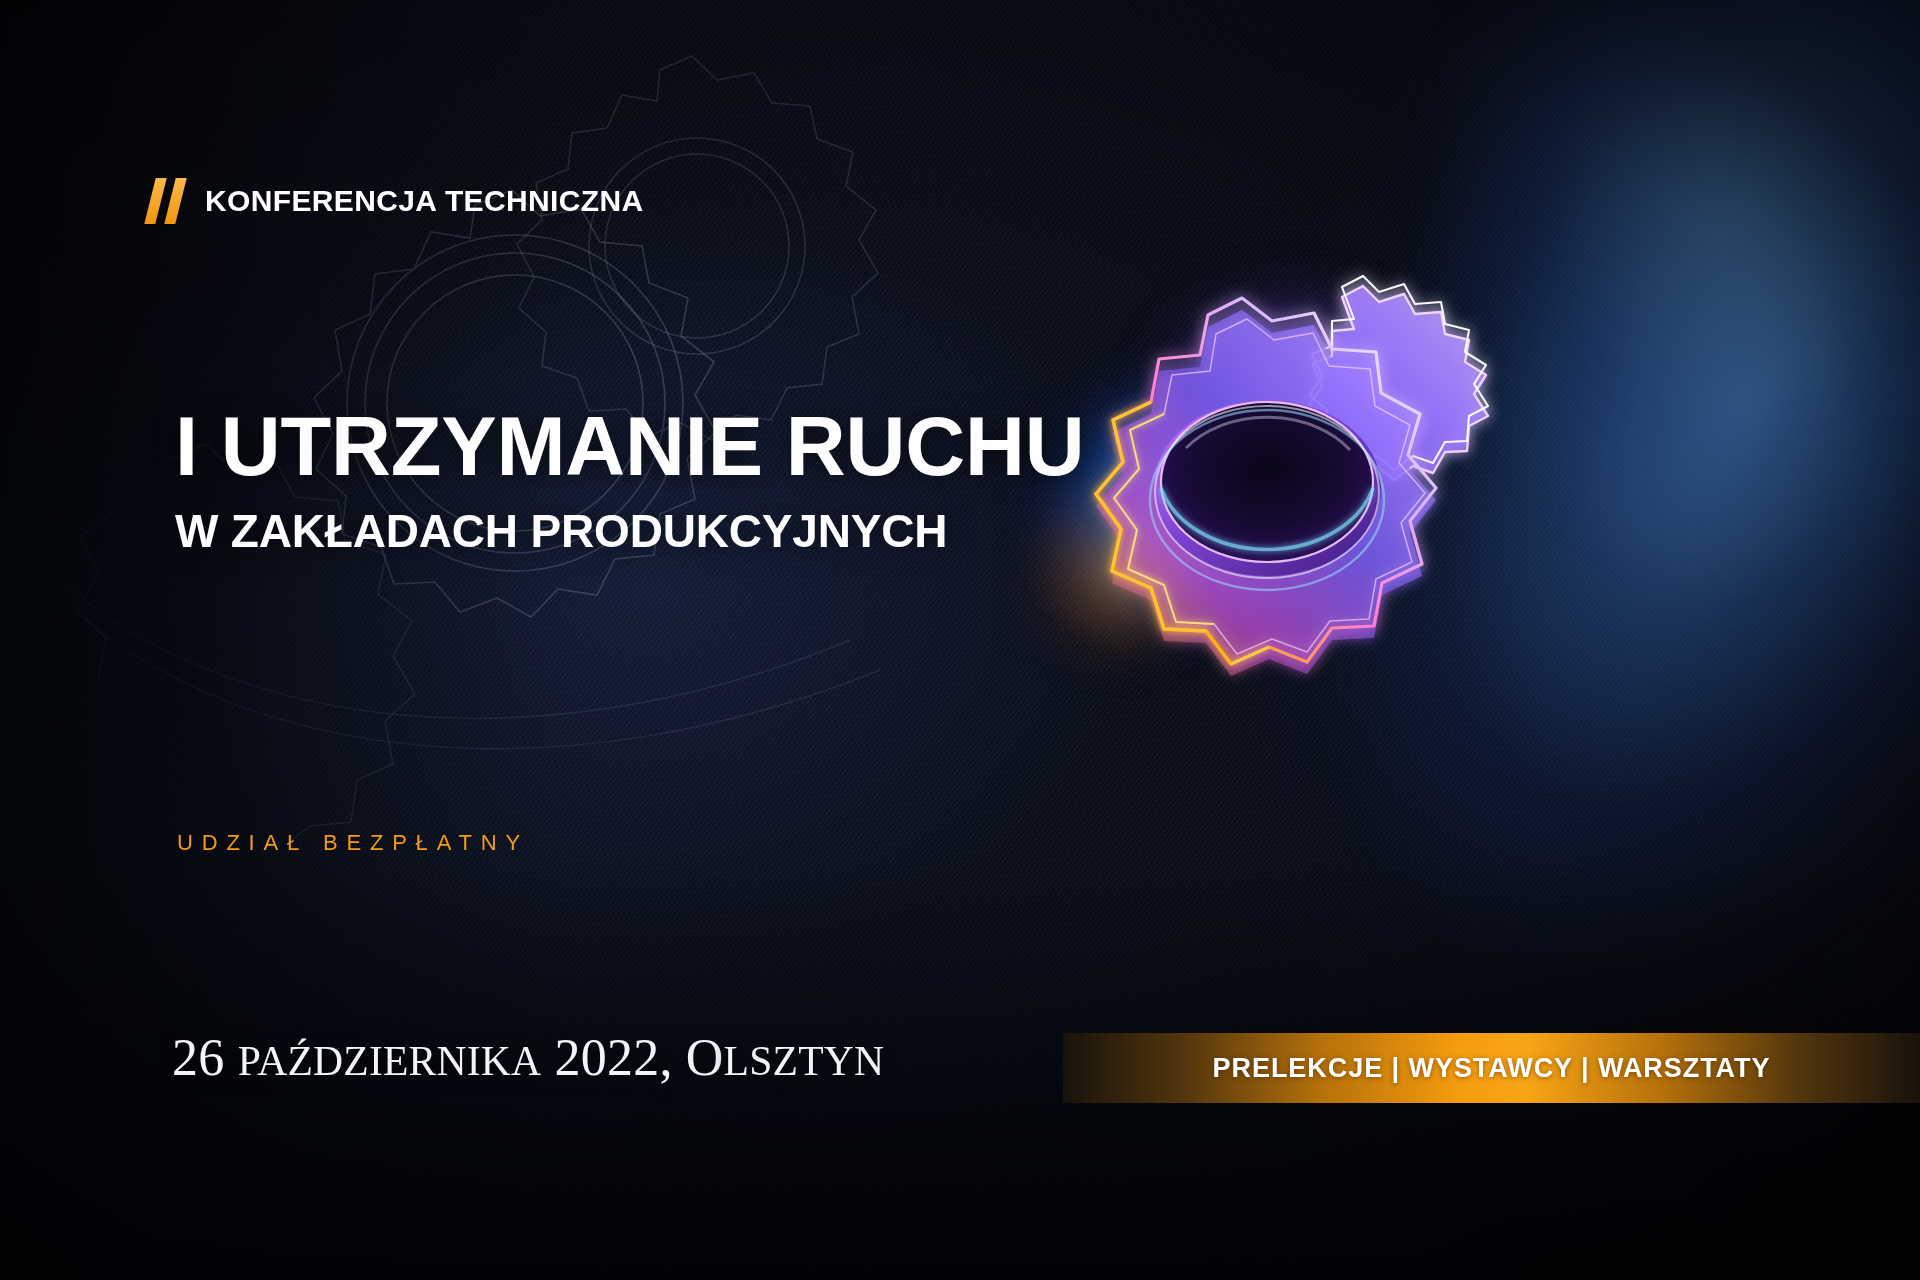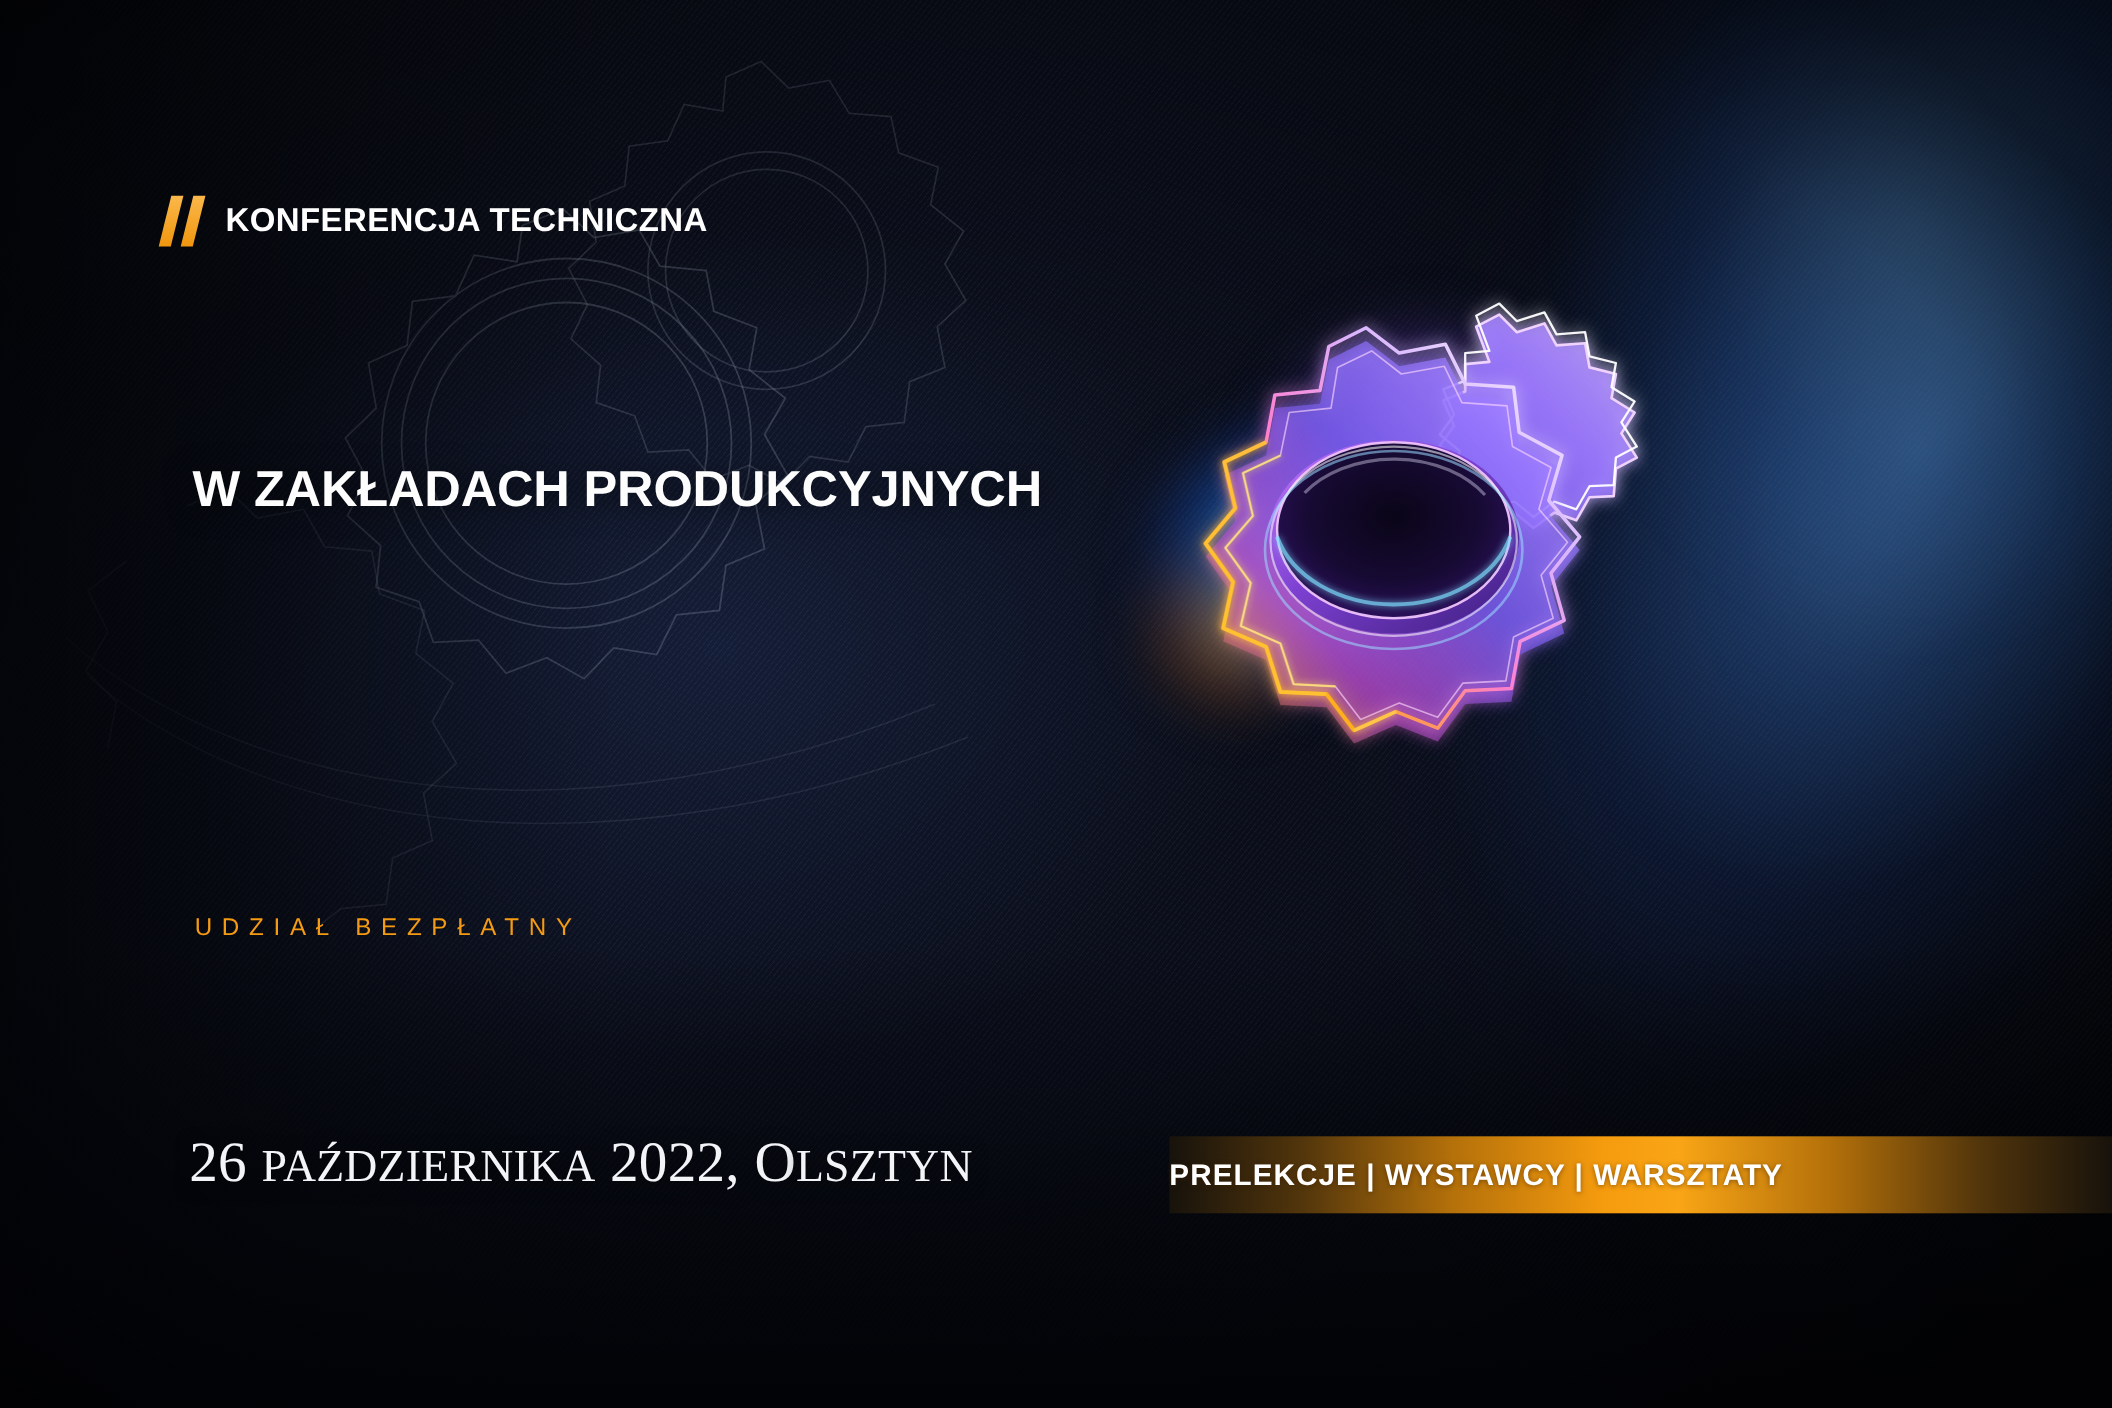--- a/index.html
+++ b/index.html
@@ -203,21 +203,21 @@
       rgba(24,19,12,0.96) 0%,
       rgba(86,56,12,0.95) 14%,
       rgba(186,116,10,0.97) 30%,
       #F59B0E 46%,
       #F9A516 54%,
       rgba(186,116,10,0.97) 70%,
       rgba(86,56,12,0.95) 86%,
       rgba(24,19,12,0.96) 100%);
     display: flex;
     align-items: center;
-    justify-content: flex-start;
+    justify-content: center;
   }
   .ribbon-text {
     color: #ffffff;
     font-size: 27px;
     font-weight: bold;
     letter-spacing: 0.035em;
     white-space: nowrap;
     text-shadow: 0 1px 5px rgba(60,30,0,0.55);
   }
 </style>
@@ -358,20 +358,21 @@
 
     <div class="eyebrow-row">
       <span class="slashes">
         <span class="slash"></span>
           <span class="slash"></span>
       </span>
       <span class="eyebrow-text">KONFERENCJA TECHNICZNA</span>
     </div>
 
     <div class="headline">
+      <span class="hl-2">I UTRZYMANIE RUCHU</span>
       <span class="hl-3">W ZAKŁADACH PRODUKCYJNYCH</span>
     </div>
 
     <div class="free-badge">UDZIAŁ BEZPŁATNY</div>
 
     <div class="date-line">
       <span>26</span><span>&nbsp;</span><span class="sc">PAŹDZIERNIKA</span><span>&nbsp;</span><span>2022</span><span>, </span><span>O</span><span class="sc">LSZTYN</span>
     </div>
 
     <div class="ribbon">

